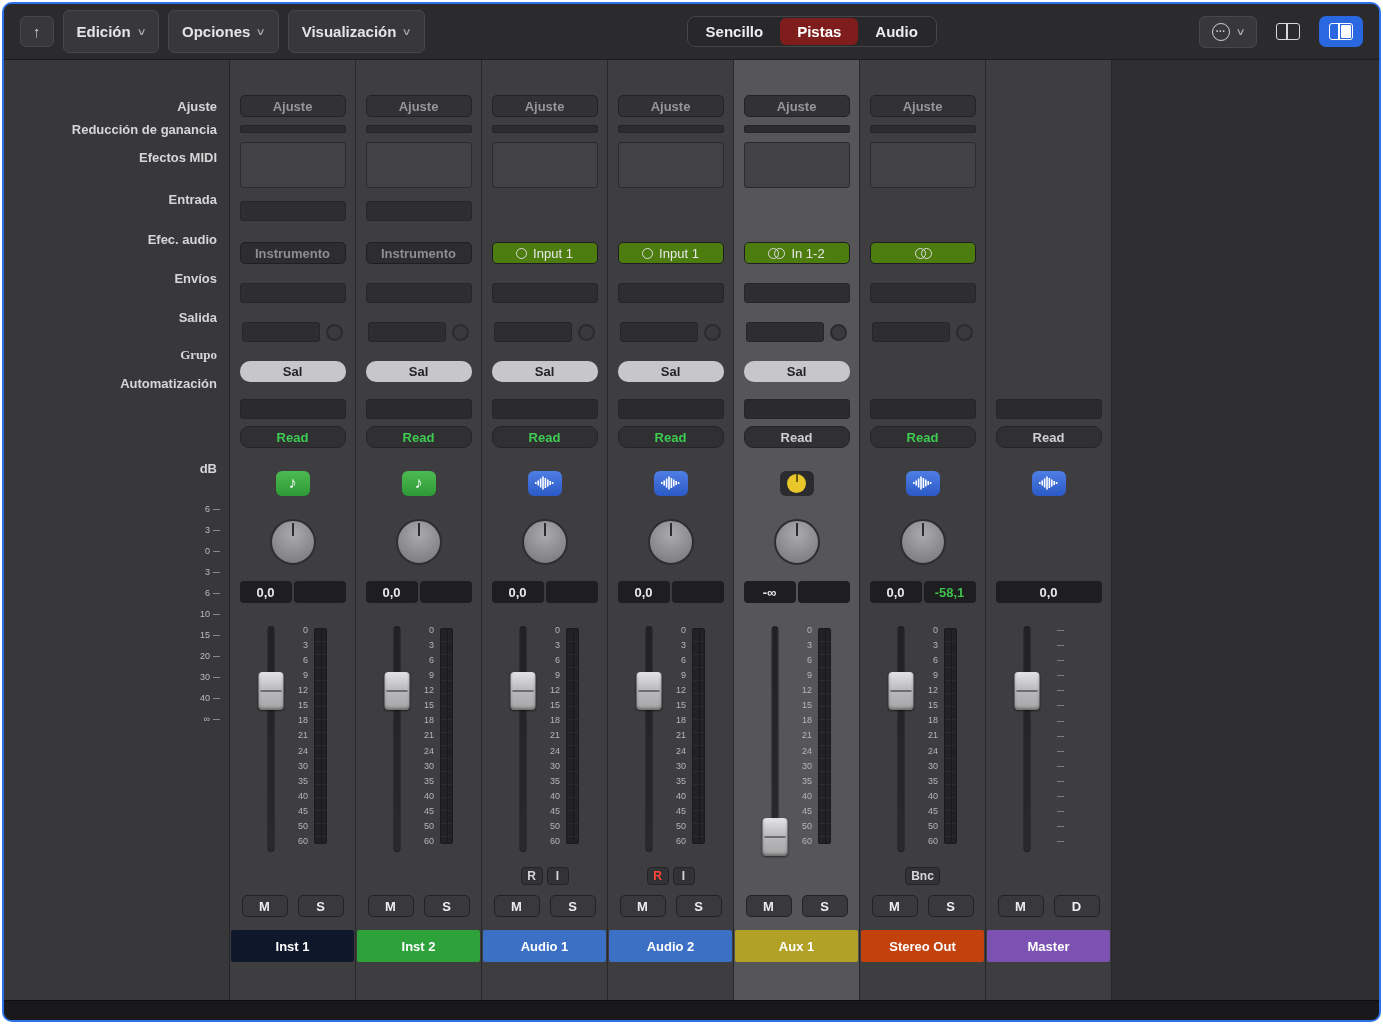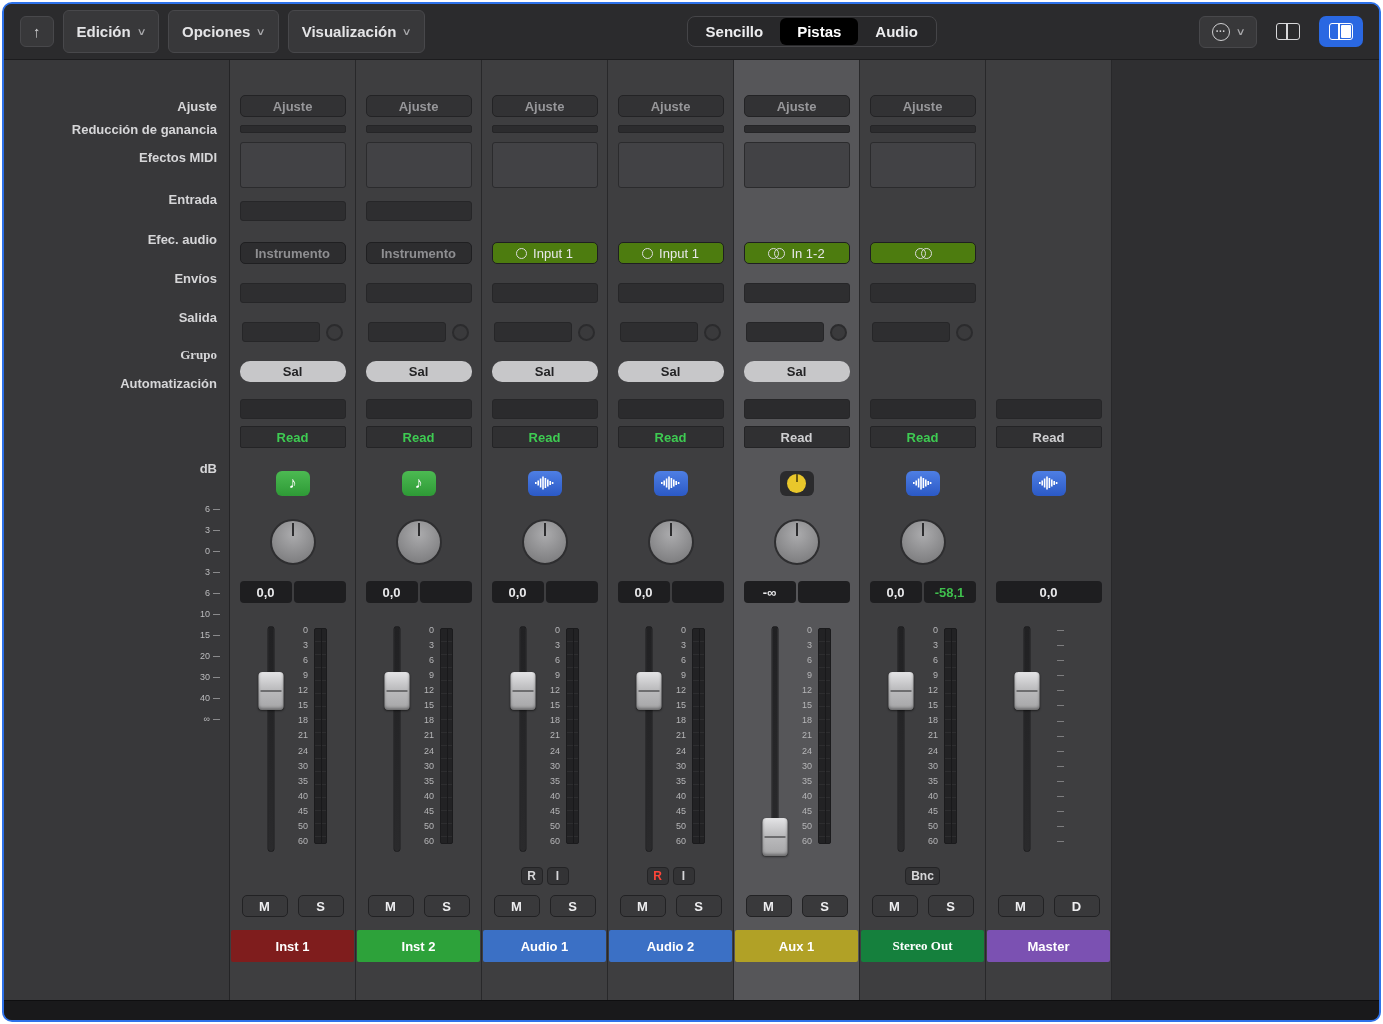--- a/index.html
+++ b/index.html
@@ -17,21 +17,21 @@
             display:flex; align-items:center; gap:7px; cursor:default;
             font-family:"Liberation Sans", sans-serif; }
   .tb-btn.icon-only { padding:6px 12px; }
   .up-arrow { font-size:15px; color:#cfcfd1; font-weight:400; }
   .chev { font-size:10px; color:#a9a9ac; font-weight:400; transform:scaleX(1.4); }
   .tb-spacer { flex:1; }
   .seg { display:flex; background:#28282a; border:1px solid #454548; border-radius:8px; padding:1px; }
   .seg-item { background:transparent; border:none; padding:5px 17px; border-radius:6px;
               color:#ececee; font-size:15px; font-weight:700;
               font-family:"Liberation Sans", sans-serif; }
-  .seg-item.sel { background:#000000; color:#fff; }
+  .seg-item.sel { background:#7f1d1d; color:#fff; }
   .ellipsis-circle { width:18px; height:18px; border-radius:50%; border:1.5px solid #cfcfd1;
                      display:flex; align-items:center; justify-content:center;
                      font-size:10px; color:#cfcfd1; letter-spacing:0; line-height:1; }
   .pane-btn { background:transparent; border:none; border-radius:7px; padding:7px 10px;
               display:flex; align-items:center; justify-content:center; }
   .pane-btn.sel { background:#2a68e2; }
   .pane-icon { display:block; width:24px; height:17px; border:1.5px solid #d8d8da;
                border-radius:3px; position:relative; }
   .pane-icon::before { content:""; position:absolute; left:9px; top:0; bottom:0; width:1.5px; background:#d8d8da; }
   .pane-icon.filled { border-color:#fff; }
@@ -89,21 +89,21 @@
   .io-icon.mono::before { content:""; position:absolute; left:0; top:0; width:9px; height:9px;
                           border:1.5px solid #dcdcde; border-radius:50%; }
   .io-icon.stereo { width:16px; }
   .io-icon.stereo::before { content:""; position:absolute; left:0; top:0; width:9px; height:9px;
                             border:1.5px solid #dcdcde; border-radius:50%; }
   .io-icon.stereo::after  { content:""; position:absolute; left:6px; top:0; width:9px; height:9px;
                             border:1.5px solid #dcdcde; border-radius:50%; }
 
   .sal-btn { width:106px; height:21px; background:#c7c7c9; border:none; border-radius:10px;
              color:#232325; font-size:13px; font-weight:700; font-family:"Liberation Sans", sans-serif; }
-  .auto-btn { width:106px; height:22px; background:#303032; border:1px solid #242426; border-radius:2px;
+  .auto-btn { width:106px; height:22px; background:#303032; border:1px solid #242426; border-radius:9px;
               color:#cfcfd1; font-size:13px; font-weight:700; font-family:"Liberation Sans", sans-serif; }
   .auto-btn.active { color:#3ecb52; }
 
   .icon-btn { width:34px; height:25px; border-radius:6px; display:flex; align-items:center;
               justify-content:center; border:none; }
   .icon-note { background:linear-gradient(#4cba52,#2e9a36); color:#fff; font-size:16px; }
   .icon-wave { background:linear-gradient(#4e7fe4,#2b59c6); }
   .icon-knob { background:#2b2b2d; }
   .kcirc { width:19px; height:19px; border-radius:50%; background:#e9c72b; position:relative; display:block; }
   .kcirc::after { content:""; position:absolute; left:50%; top:0; width:2px; height:8px;
@@ -329,21 +329,21 @@
               </div>
         <div class="meter"></div>
       </div>
     </div>
     <div class="row r-pre"></div>
     <div class="row r-ms">
             <button class="ms-btn">M</button>
             <button class="ms-btn">S</button>
           </div>
     <div class="row r-name">
-      <div class="name-tab" style="background: #7f1d1d;">Inst 1</div>
+      <div class="name-tab" style="background: #0f172a;">Inst 1</div>
     </div>
   </div>
         <div class="strip">
     <div class="row r-adjust">
       <button class="adjust-btn">Ajuste</button>
     </div>
     <div class="row r-gainred">
       <div class="gainred-meter"></div>
     </div>
     <div class="row r-eq">
@@ -808,21 +808,21 @@
       </div>
     </div>
     <div class="row r-pre">
             <button class="pre-btn">Bnc</button>
           </div>
     <div class="row r-ms">
             <button class="ms-btn">M</button>
             <button class="ms-btn">S</button>
           </div>
     <div class="row r-name">
-      <div class="name-tab" style="background: #15803d; font-family: Liberation Serif, serif;">Stereo Out</div>
+      <div class="name-tab" style="background: #c2410c;">Stereo Out</div>
     </div>
   </div>
         <div class="strip">
     <div class="row r-adjust">
       <button class="adjust-btn" style="visibility: hidden;"></button>
     </div>
     <div class="row r-gainred">
       <div class="gainred-meter" style="visibility: hidden;"></div>
     </div>
     <div class="row r-eq">

